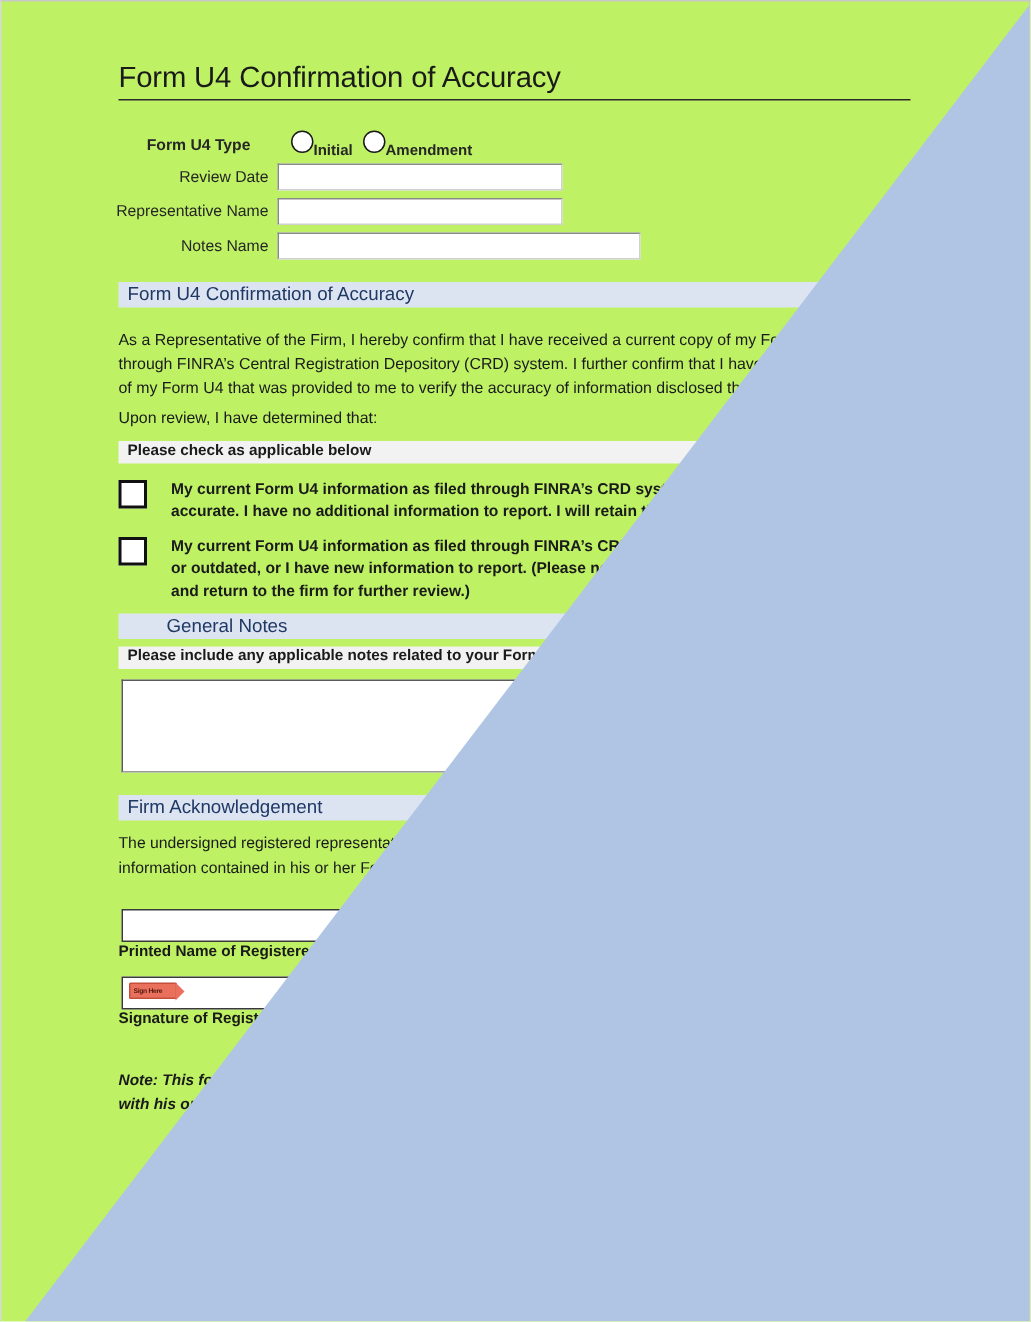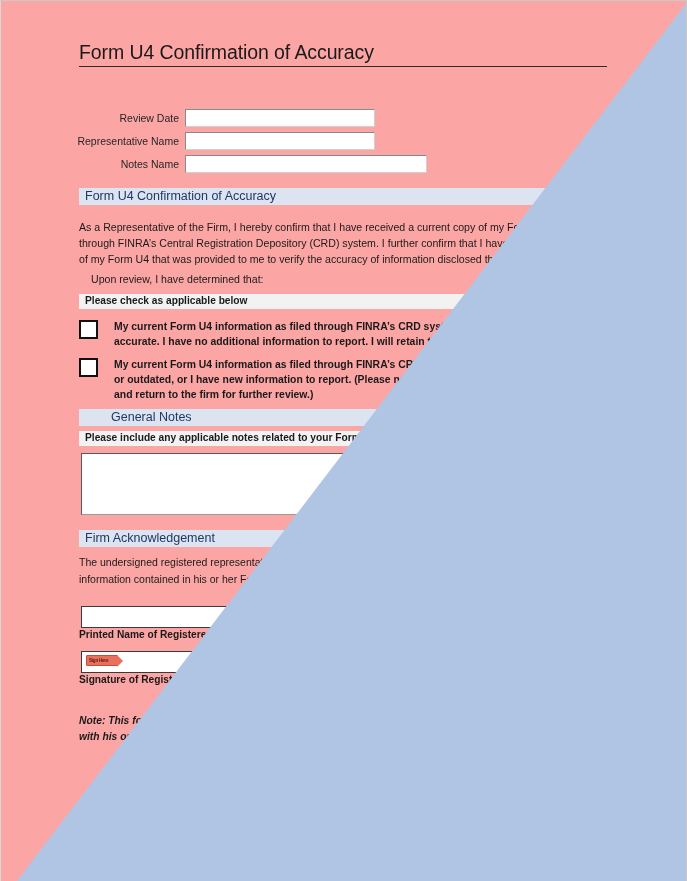--- a/index.html
+++ b/index.html
@@ -4,21 +4,21 @@
 <style>
   html, body {
     margin: 0;
     padding: 0;
     background: #ffffff;
   }
   #page {
     position: relative;
     width: 687px;
     height: 881px;
-    background: #fca5a5;
+    background: #bef264;
     overflow: hidden;
     border-right: 1px solid #c8c8c8;
     border-top: 1px solid #c8c8c8;
     border-left: 1px solid #d8d8d8;
     box-sizing: border-box;
     font-family: "Liberation Sans", sans-serif;
   }
   #doc {
     position: absolute;
     left: 0; top: 0;
@@ -139,21 +139,21 @@
   
   .body-p {
     position: absolute;
     left: 78px;
     width: 522px;
     font-size: 10.6px;
     line-height: 16px;
     color: #1a1a1a;
   }
   #p-confirm  { top: 218px; }
-  #p-upon     { top: 270px; margin-left: 12px; }
+  #p-upon     { top: 270px; }
 
   
   .instruct {
     position: absolute;
     left: 78px;
     width: 528px;
     height: 15px;
     background: #f2f2f2;
     font-size: 10.2px;
     font-weight: bold;
@@ -320,20 +320,27 @@
 </head>
 <body>
 
 <div id="page">
 
   <div id="doc">
 
     <div class="doc-title">Form U4 Confirmation of Accuracy</div>
     <div class="title-rule"></div>
 
+    <div class="radio-row">
+      <div class="radio-label">Form U4 Type</div>
+      <div class="rb" id="rb-initial"></div>
+      <div class="rb-text" id="rb-initial-text">Initial</div>
+      <div class="rb" id="rb-amend"></div>
+      <div class="rb-text" id="rb-amend-text">Amendment</div>
+    </div>
 
     <div class="field" id="field-review">
       <div class="f-label">Review Date</div>
       <div class="f-box"></div>
     </div>
 
     <div class="field" id="field-repname">
       <div class="f-label">Representative Name</div>
       <div class="f-box"></div>
     </div>

